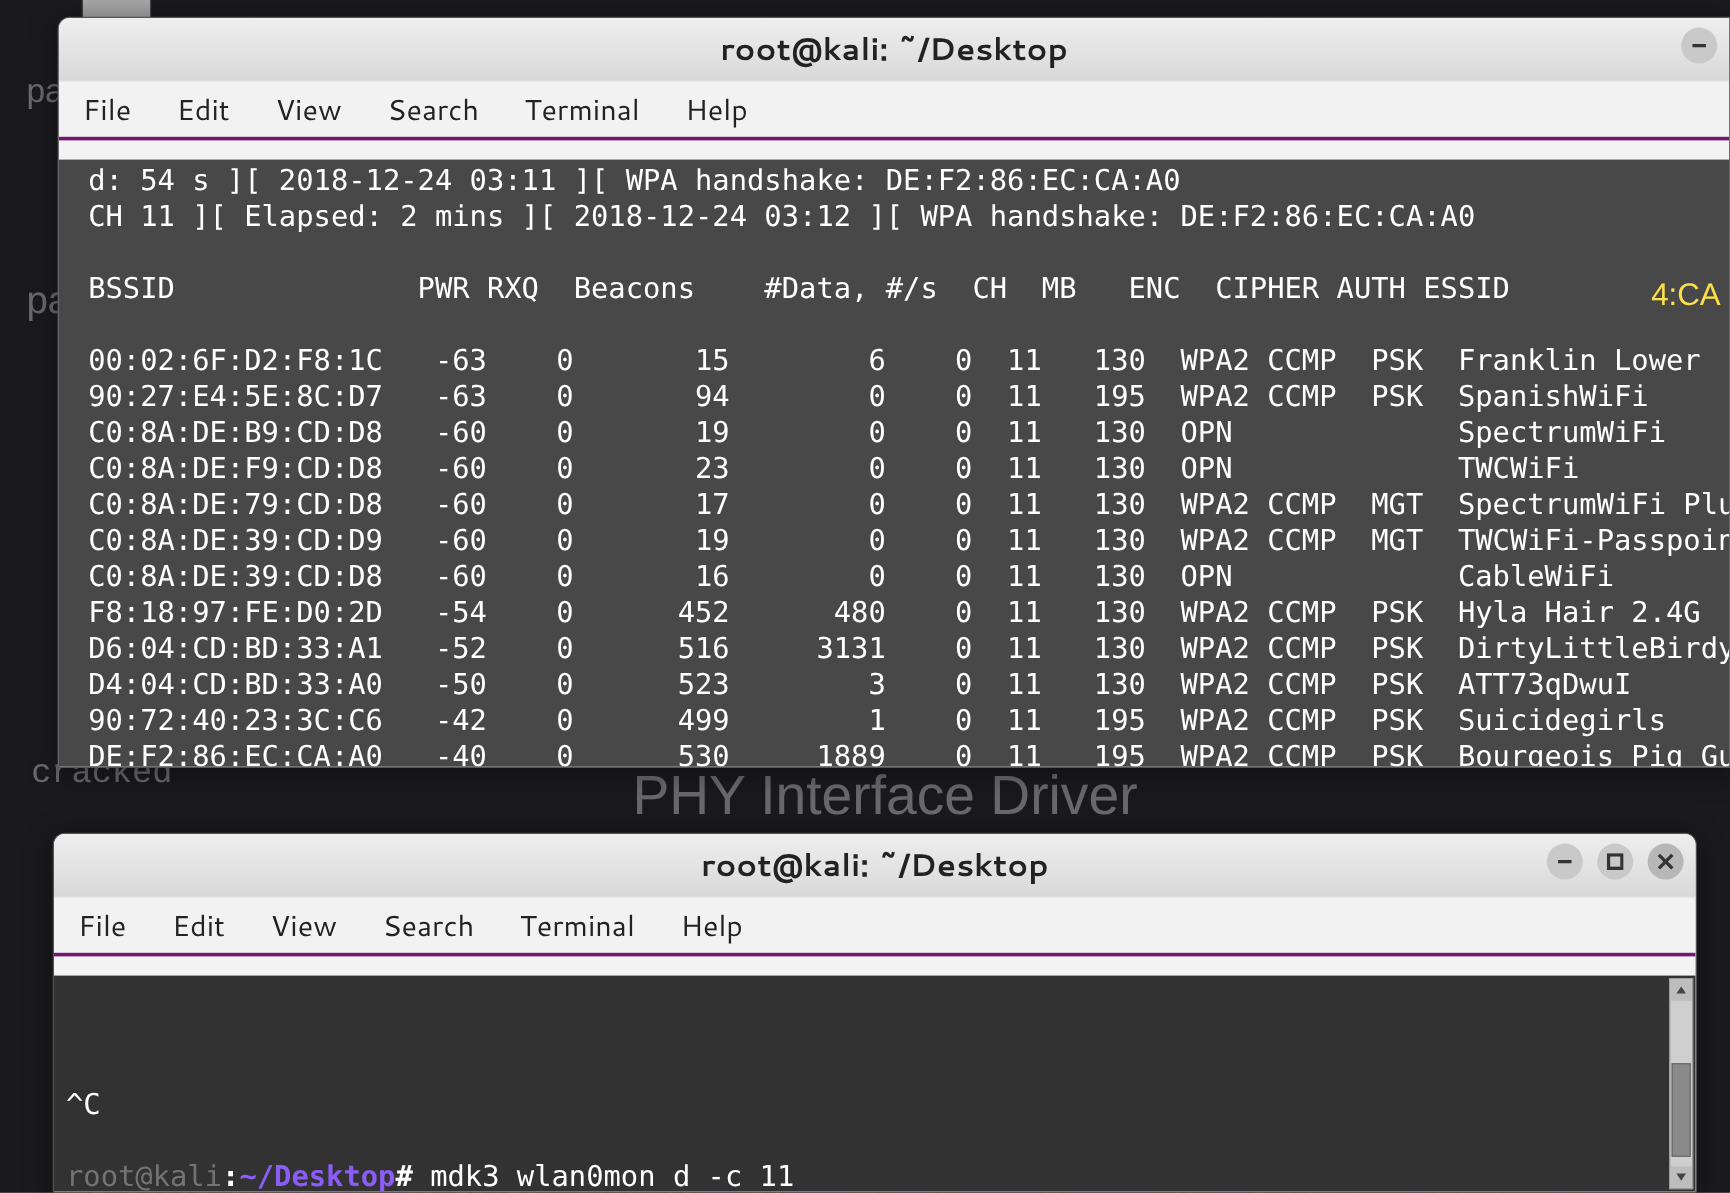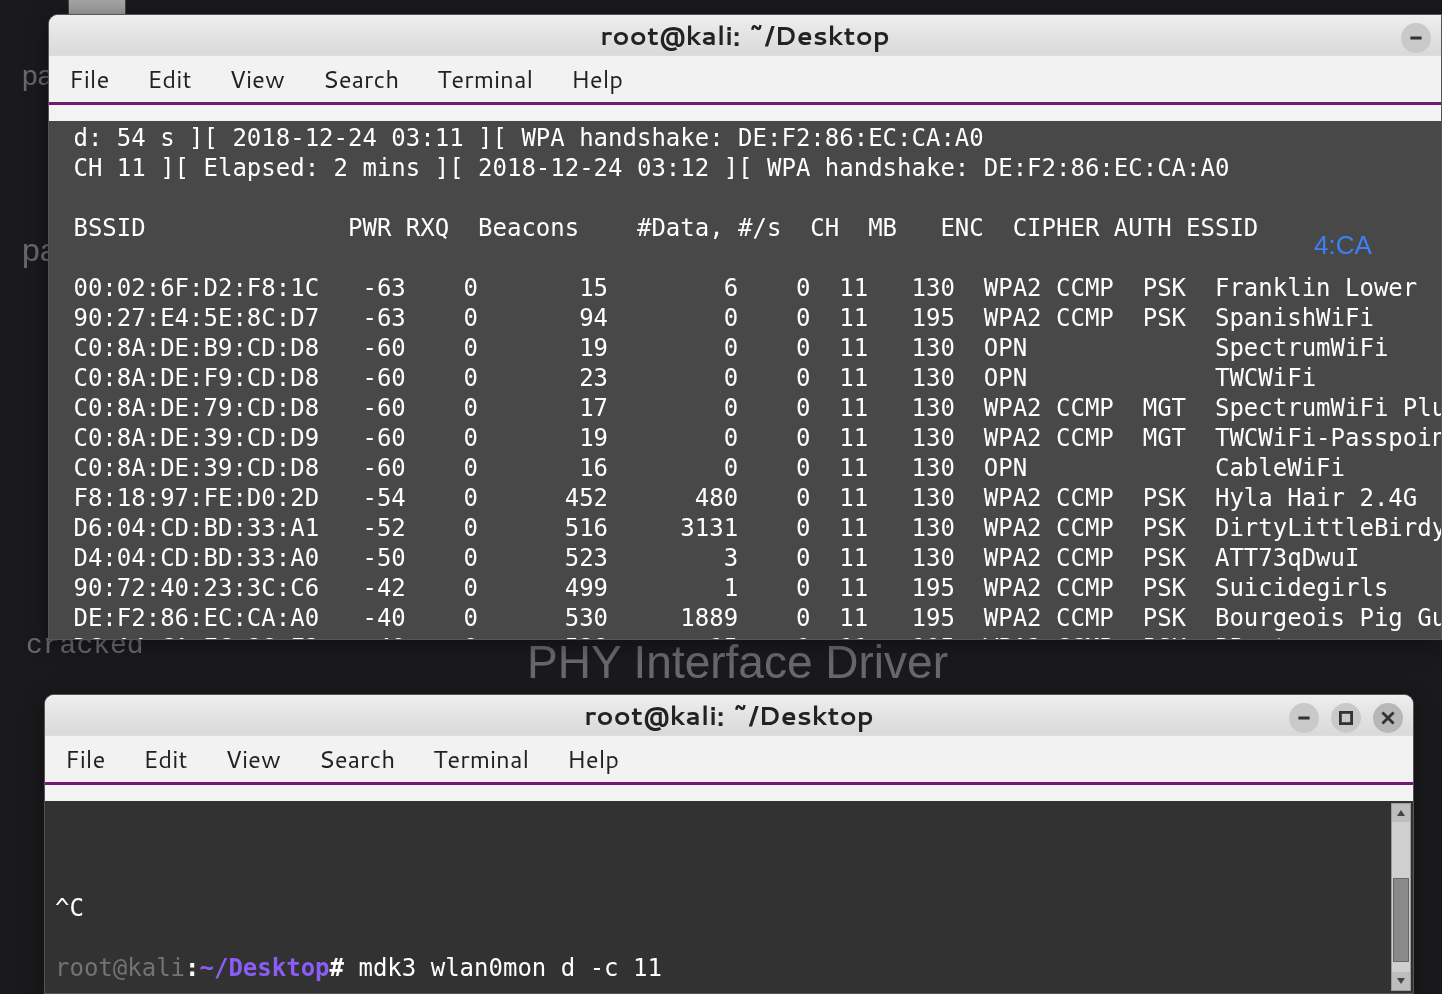--- a/index.html
+++ b/index.html
@@ -33,21 +33,21 @@
     position: absolute;
     background: #f3f3f3;
     border: 1px solid #555;
     border-radius: 10px 10px 0 0;
     box-shadow: 0 4px 24px rgba(0,0,0,0.4);
     display: flex;
     flex-direction: column;
     overflow: hidden;
   }
   .titlebar {
-    height: 40px;
+    height: 52px;
     background: linear-gradient(#eeeeee,#d9d9d9);
     display:flex; align-items:center; justify-content:center;
     position:relative;
     font-family: "Cantarell","DejaVu Sans",sans-serif;
     font-size: 26px;
     font-weight: 600;
     color: #222;
   }
   .title-controls {
     position:absolute; right:10px; top:8px;
@@ -205,21 +205,21 @@
  C0:8A:DE:39:CD:D8   -60    0       16        0    0  11   130  OPN             CableWiFi
  F8:18:97:FE:D0:2D   -54    0      452      480    0  11   130  WPA2 CCMP  PSK  Hyla Hair 2.4G
  D6:04:CD:BD:33:A1   -52    0      516     3131    0  11   130  WPA2 CCMP  PSK  DirtyLittleBirdyFeet
  D4:04:CD:BD:33:A0   -50    0      523        3    0  11   130  WPA2 CCMP  PSK  ATT73qDwuI
  90:72:40:23:3C:C6   -42    0      499        1    0  11   195  WPA2 CCMP  PSK  Suicidegirls
  DE:F2:86:EC:CA:A0   -40    0      530     1889    0  11   195  WPA2 CCMP  PSK  Bourgeois Pig Guest
  DC:A4:CA:EC:86:F2   -40    0      528       15    0  11   195  WPA2 CCMP  PSK  BPnet
 </div>
 </div>
 
-<div class="bg-hint" style="left:1314px;top:230px;font-size:26px;color:#3b82f6;">4:CA</div>
+<div class="bg-hint" style="left:1376px;top:230px;font-size:26px;color:#fde047;">4:CA</div>
 
 <div class="terminal-window window-bot">
   <div class="titlebar">
     <span>root@kali: ~/Desktop</span>
     <div class="title-controls">
       <div class="tc-btn">
         <svg viewBox="0 0 10 10">
             <line x1="1" y1="5" x2="9" y2="5" stroke="#333" stroke-width="2"></line>
           </svg>
       </div>

